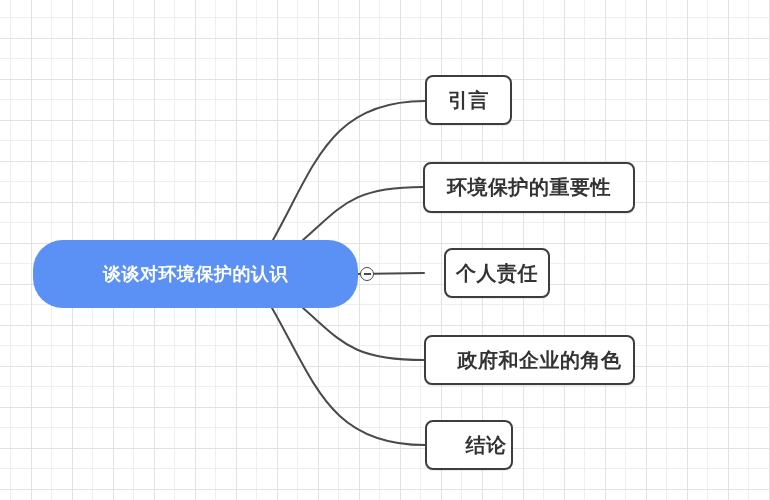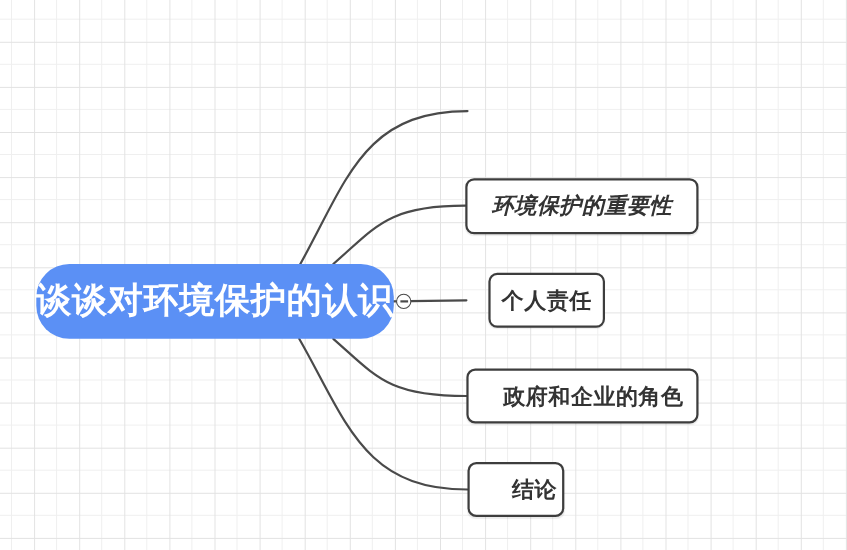--- a/index.html
+++ b/index.html
@@ -37,21 +37,21 @@
     position: absolute;
     left: 33px; top: 240px;
     width: 325px; height: 68px;
     box-sizing: border-box;
     background: var(--root-fill, #5b90f5);
     border-radius: 30px;
     display: flex;
     align-items: center;
     justify-content: center;
     color: var(--root-text, #ffffff);
-    font-size: 32px;
+    font-size: 18px;
     font-weight: bold;
     letter-spacing: 0.5px;
     cursor: pointer;
     user-select: none;
   }
   .child-node {
     position: absolute;
     box-sizing: border-box;
     background: var(--child-fill, #ffffff);
     border: 2px solid var(--child-border, #3d3d3d);
@@ -61,21 +61,21 @@
     justify-content: center;
     color: var(--child-text, #333333);
     font-size: 20px;
     font-weight: bold;
     letter-spacing: 0.5px;
     box-shadow: 0 1px 1px rgba(0,0,0,0.08);
     cursor: pointer;
     user-select: none;
   }
   .child-node.n0 { left: 425px; top: 75px;  width: 87px;  height: 50px; }
-  .child-node.n1 { left: 423px; top: 162px; width: 212px; height: 51px; font-style: italic; }
+  .child-node.n1 { left: 423px; top: 162px; width: 212px; height: 51px; }
   .child-node.n2 { left: 444px; top: 248px; width: 106px; height: 50px; text-align: right; }
   .child-node.n3 { left: 424px; top: 335px; width: 211px; height: 50px; padding-left: 20px; }
   .child-node.n4 { left: 425px; top: 420px; width: 88px;  height: 50px; padding-left: 34px; }
   .collapse-btn {
     position: absolute;
     left: 360px; top: 267px;
     width: 14px; height: 14px;
     box-sizing: border-box;
     background: #ffffff;
     border: 1.5px solid var(--connector, #4a4a4a);
@@ -105,20 +105,23 @@
   </svg>
 
   <div class="root-node">
     <span>谈谈对环境保护的认识</span>
   </div>
 
   <div class="collapse-btn">
     <span class="minus-bar"></span>
   </div>
 
+  <div class="child-node n0">
+    <span>引言</span>
+  </div>
 
   <div class="child-node n1">
     <span>环境保护的重要性</span>
   </div>
 
   <div class="child-node n2">
     <span>个人责任</span>
   </div>
 
   <div class="child-node n3">

